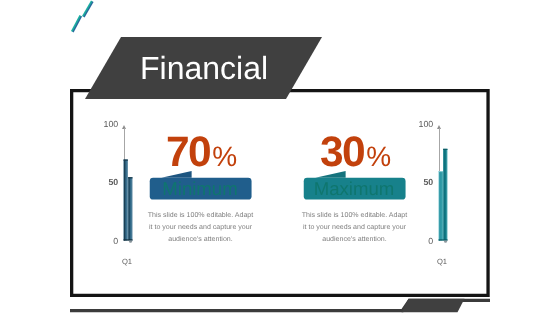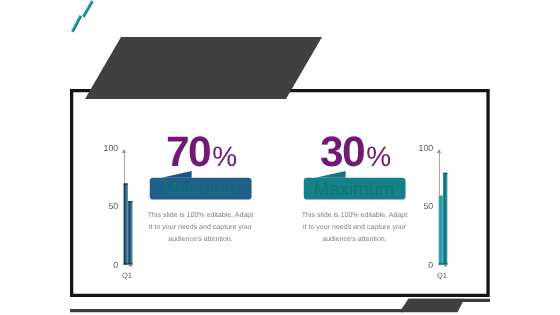--- a/index.html
+++ b/index.html
@@ -22,37 +22,37 @@
   
   .slash{position:absolute;transform-origin:0 0;}
   .slash1{left:71.3px;top:31.2px;width:17.6px;height:2.5px;
     background:linear-gradient(180deg,#20b1a5 0%,#19a89f 42%,#2b6397 72%,#2d73a8 100%);
     transform:rotate(-62deg);}
   .slash2{left:82.2px;top:15.8px;width:18.2px;height:2.5px;
     background:linear-gradient(180deg,#20b1a5 0%,#19a89f 42%,#2b6397 72%,#2d73a8 100%);
     transform:rotate(-60deg);}
 
   
-  .chart{position:absolute;top:118px;width:46px;height:140px;margin-top:24px;}
+  .chart{position:absolute;top:118px;width:46px;height:140px;}
   .chart.left{left:101px;}
   .chart.right{left:416px;}
   .axis{position:absolute;left:23px;top:10px;width:1px;height:113px;background:#a6a6a6;z-index:1;}
   .axis-arrow{position:absolute;left:21.2px;top:6.6px;width:0;height:0;
     border-left:2.3px solid transparent;border-right:2.3px solid transparent;border-bottom:4px solid #8c8c8c;}
   .ytick{position:absolute;right:28.8px;font-size:8.8px;color:#595959;text-align:right;
      font-family:"Liberation Sans",sans-serif;white-space:nowrap;}
-  .t100{top:0.8px;} .t50{top:59.2px;} .t0{top:117.8px;}
-  .xlab{position:absolute;left:13px;top:129px;width:26px;font-size:7.6px;color:#595959;text-align:center;}
+  .t100{top:0.8px;} .t50{top:59.2px;font-weight:bold;} .t0{top:117.8px;}
+  .xlab{position:absolute;left:13px;top:139px;width:26px;font-size:7.6px;color:#595959;text-align:center;}
 
   
   .panel{position:absolute;top:130px;width:185px;}
   .panel.p1{left:140px;}
   .panel.p2{left:294px;}
   .pct{position:absolute;left:-4px;top:1.6px;width:131px;text-align:center;white-space:nowrap;
-       font-weight:bold;color:#701a75;line-height:1;}
+       font-weight:bold;color:#c2410c;line-height:1;}
   .pct .num{font-size:42.5px;letter-spacing:-1.6px;}
   .pct .sym{font-size:28px;font-weight:normal;margin-left:2.2px;}
   .ribbon-wrap{position:absolute;left:7.5px;top:40px;width:115px;height:32px;}
   .ribbon-label{position:absolute;left:7.5px;top:48px;width:105px;text-align:center;
        color:#0f766e;font-size:18.6px;line-height:22.8px;white-space:nowrap;}
   .desc{position:absolute;left:5.5px;top:80px;width:110px;font-size:7.05px;color:#7f7f7f;
        line-height:11.85px;text-align:center;}
 </style>
 </head>
 <body>
@@ -63,20 +63,21 @@
   <div class="frame">
     <svg width="421" height="209" viewBox="0 0 421 209">
         <path d="M0 0 H419.7 V208 H0 Z M3.3 3.3 V204.7 H416.4 V3.3 Z" fill="#141414" fill-rule="evenodd"></path>
       </svg>
   </div>
   <svg class="baseline" viewBox="0 0 560 19" width="560" height="19">
     <path d="M70 309 L401.5 309 L408.5 298.8 L490 298.8 L490 302 L410.3 302 L403.3 312.2 L70 312.2 Z" fill="#3b3b3b" transform="translate(0,-296)"></path>
     <path d="M401.5 312.2 L408.5 298.8 L464.5 298.8 L457.5 312.2 Z" fill="#404040" transform="translate(0,-296)"></path>
   </svg>
   <div class="title-banner"></div>
+  <div class="title-text">Financial</div>
 
   <div class="chart left">
     <div class="axis"></div>
     <div class="axis-arrow"></div>
     <div class="ytick t100">100</div>
     <div class="ytick t50">50</div>
     <div class="ytick t0">0</div>
     <svg class="bars" style="position:absolute;left:0;top:0;z-index:2" width="46" height="140" viewBox="0 0 46 140">
       <defs>
         <linearGradient id="gL1" x1="0" y1="0" x2="1" y2="0">

